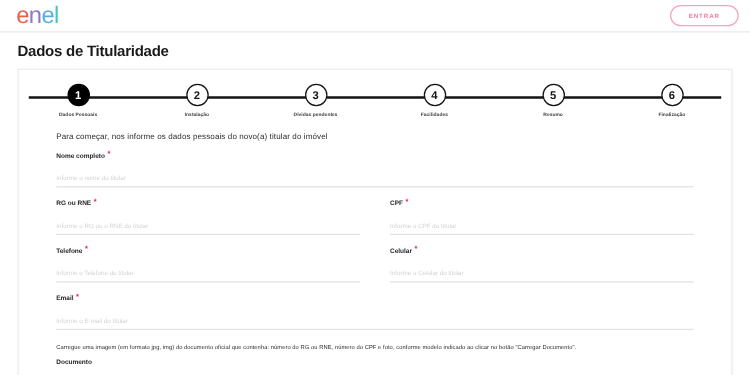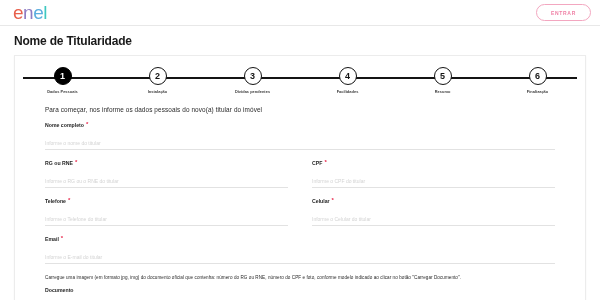--- a/index.html
+++ b/index.html
@@ -219,21 +219,21 @@
 <div class="topbar">
   <div class="logo">
     <span class="lg-e1">e</span>
       <span class="lg-n">n</span>
       <span class="lg-e2">e</span>
       <span class="lg-l">l</span>
   </div>
   <div class="entrar-btn">ENTRAR</div>
 </div>
 
-<div class="page-title">Nome de Titularidade</div>
+<div class="page-title">Dados de Titularidade</div>
 
 <div class="card">
 
   <div class="stepper">
     <div class="stepper-line"></div>
     <div class="steps" id="steps-container">
         <div class="step active">
           <div class="step-circle">1</div>
           <div class="step-label">Dados Pessoais</div>
         </div>

